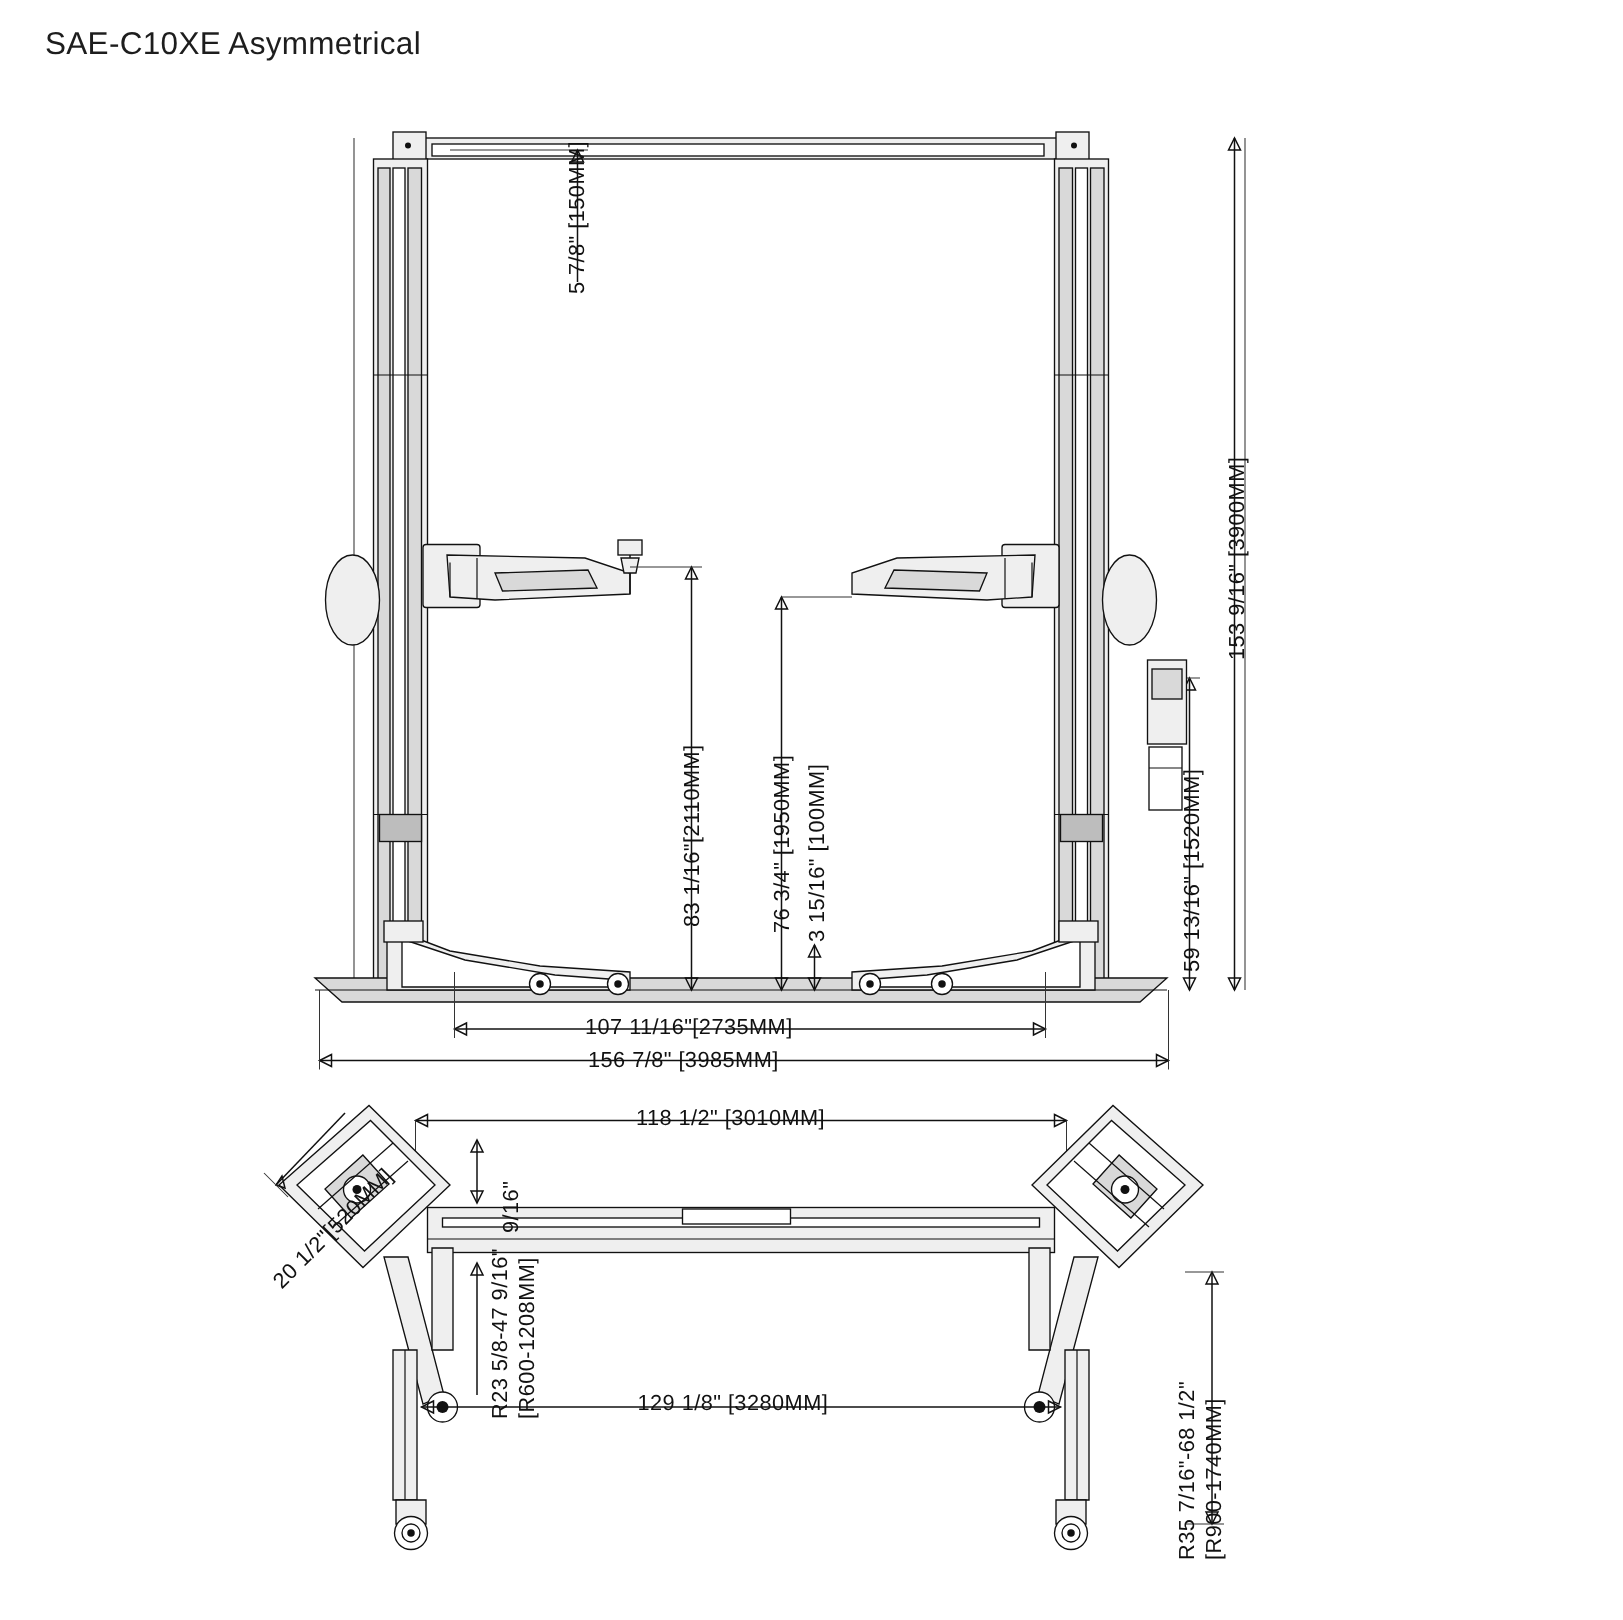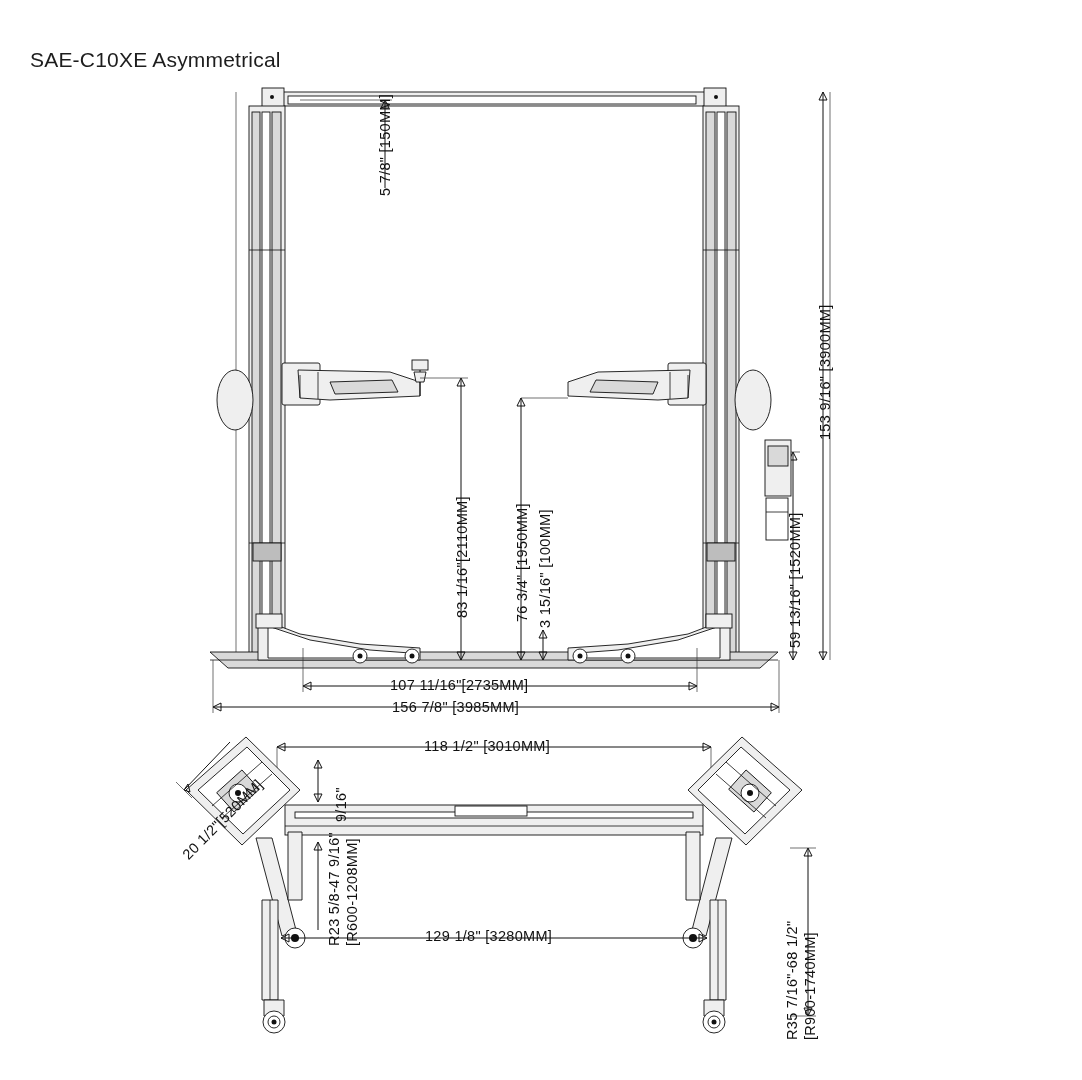--- a/index.html
+++ b/index.html
@@ -16,21 +16,20 @@
     position: relative;
   }
   #title {
     position: absolute;
     left: 30px;
     top: 18px;
     font-size: 21px;
     letter-spacing: 0.2px;
     color: #1d1d1d;
     white-space: nowrap;
-    margin-top: 30px;
   }
   #drawing {
     position: absolute;
     left: 0;
     top: 0;
     width: 1082px;
     height: 1080px;
   }
   .dimtext {
     position: absolute;

